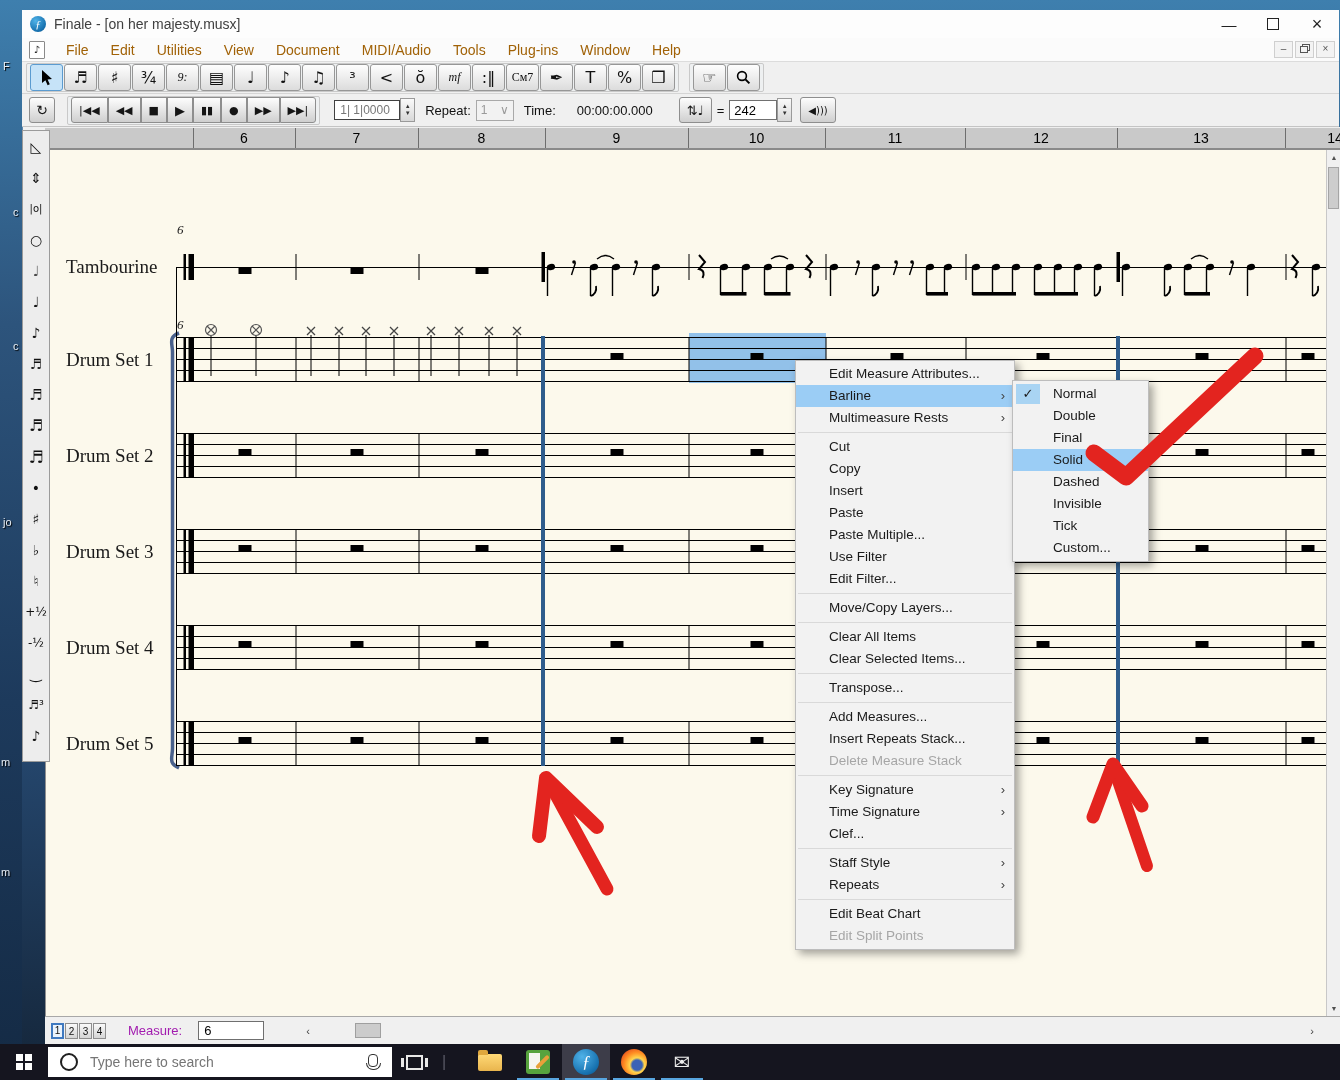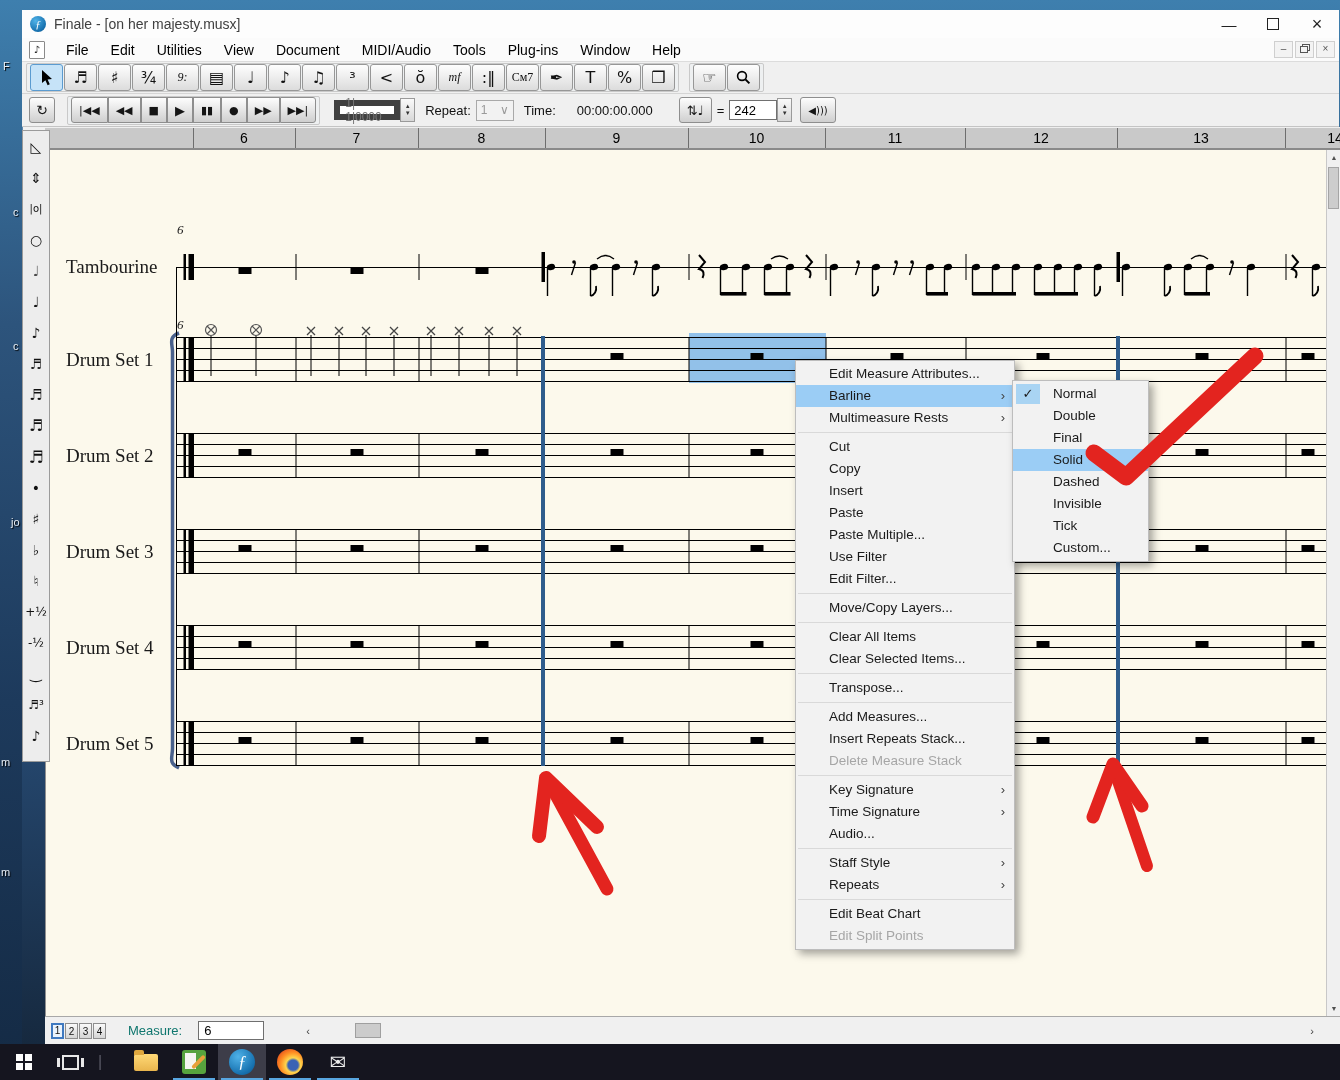--- a/index.html
+++ b/index.html
@@ -20,21 +20,21 @@
   .win-btns{margin-left:auto;display:flex;align-items:center;height:100%;}
   .win-btn{width:44px;height:100%;display:flex;align-items:center;justify-content:center;
       color:#222;font-size:15px;}
   .max-box{width:10px;height:10px;border:1.5px solid #222;}
   
   .menubar{position:absolute;left:22px;top:38px;width:1317px;height:24px;background:#fbfbfb;
       display:flex;align-items:center;border-bottom:1px solid #dcdcdc;box-sizing:border-box;}
   .doc-ico{width:14px;height:16px;background:#fff;border:1px solid #8a8a8a;margin:0 10px 0 7px;
       font-size:10px;line-height:15px;text-align:center;color:#111;
       font-family:"DejaVu Sans",sans-serif;border-radius:1px;}
-  .menu-item{font-size:14px;color:#000000;padding:0 11px;line-height:24px;}
+  .menu-item{font-size:14px;color:#a16207;padding:0 11px;line-height:24px;}
   .mdi-btns{margin-left:auto;display:flex;gap:2px;margin-right:4px;}
   .mdi-btn{width:17px;height:15px;background:#f3f3f3;border:1px solid #cfcfcf;color:#555;
       font-size:10px;line-height:14px;text-align:center;}
   .mdi-restore{position:relative;}
   .mdi-restore i{position:absolute;left:4px;top:4px;width:6px;height:5px;border:1px solid #555;background:#f3f3f3;}
   .mdi-restore i.b{left:6px;top:2px;}
   
   .toolrow{position:absolute;left:22px;top:62px;width:1317px;height:32px;background:#f0f0f0;
       display:flex;align-items:center;border-bottom:1px solid #d5d5d5;box-sizing:border-box;}
   .toolgroup{display:flex;align-items:center;gap:1px;padding:1px 3px;background:#eef0f1;
@@ -42,21 +42,21 @@
   .tbtn{width:33px;height:27px;border:1px solid #979797;border-radius:3px;
       background:linear-gradient(#fefefe,#dcdcdc);display:flex;align-items:center;justify-content:center;
       font-size:16px;color:#111;font-family:"DejaVu Sans",sans-serif;box-sizing:border-box;}
   .tbtn.sel{background:#c6e3f8;border-color:#5b9bd0;}
   .tbtn .small{font-size:12px;font-style:italic;font-family:"Liberation Serif",serif;}
   .transrow{position:absolute;left:22px;top:94px;width:1317px;height:33px;background:#f0f0f0;
       display:flex;align-items:center;border-bottom:1px solid #c4c4c4;box-sizing:border-box;}
   .pbtn{height:26px;border:1px solid #8e8e8e;border-radius:3px;background:linear-gradient(#fdfdfd,#cfcfcf);
       display:flex;align-items:center;justify-content:center;font-size:11px;color:#151515;padding:0 7px;
       font-family:"DejaVu Sans",sans-serif;box-sizing:border-box;}
-  .sunken{background:#fff;border:6px solid #404040;height:20px;font-size:12px;color:#777;
+  .sunken{background:#fff;border:1px solid #404040;height:20px;font-size:12px;color:#777;
       display:flex;align-items:center;padding:0 5px;box-sizing:border-box;}
   .spin{width:13px;height:22px;border:1px solid #9a9a9a;background:linear-gradient(#fafafa,#d8d8d8);
       display:flex;flex-direction:column;align-items:center;justify-content:center;font-size:6px;color:#333;line-height:7px;}
   .lbl{font-size:13px;color:#111;margin:0 5px;}
   .numinput{width:48px;height:20px;border:1px solid #707070;font-size:13px;padding:1px 4px;box-sizing:border-box;font-family:"Liberation Sans",sans-serif;}
   .ddown{width:38px;height:21px;border:1px solid #a9a9a9;background:#f2f2f2;color:#9a9a9a;
       font-size:12px;display:flex;align-items:center;justify-content:space-between;padding:0 4px;box-sizing:border-box;}
   
   .ruler{position:absolute;left:45px;top:127px;width:1295px;height:23px;background:#c9c9c9;
       border-top:1px solid #efefef;border-bottom:2px solid #8a8a8a;box-sizing:border-box;overflow:hidden;}
@@ -132,21 +132,21 @@
   .mailico{color:#ededed;font-size:20px;font-family:"DejaVu Sans",sans-serif;}
   
   .overlay{position:absolute;left:0;top:0;width:1340px;height:1080px;pointer-events:none;z-index:50;}
 </style>
 </head>
 <body>
 
 <span class="desk-frag" style="left:3px;top:60px;">F</span>
 <span class="desk-frag" style="left:13px;top:206px;">c</span>
 <span class="desk-frag" style="left:13px;top:340px;">c</span>
-<span class="desk-frag" style="left:11px;top:516px;">jo</span>
+<span class="desk-frag" style="left:3px;top:516px;">jo</span>
 <span class="desk-frag" style="left:1px;top:756px;">m</span>
 <span class="desk-frag" style="left:1px;top:866px;">m</span>
 
 <div class="app-window"></div>
 
 <div class="titlebar">
   <div class="fin-ico">ƒ</div>
   <div class="title-text">Finale - [on her majesty.musx]</div>
   <div class="win-btns">
     <div class="win-btn">—</div>
@@ -607,21 +607,21 @@
   <div class="arr" style="bottom:0;">▼</div>
 </div>
 
 <div class="hbar">
   <div style="display:flex;margin-left:5px;">
     <div class="layer-btn active">1</div>
     <div class="layer-btn">2</div>
     <div class="layer-btn">3</div>
     <div class="layer-btn">4</div>
   </div>
-  <span style="font-size:13px;color:#0f766e;margin-left:22px;">Measure:</span>
+  <span style="font-size:13px;color:#a21caf;margin-left:22px;">Measure:</span>
   <input style="width: 66px; height: 19px; border: 1px solid rgb(111, 111, 111); font-size: 13px; margin-left: 16px; padding: 1px 5px; box-sizing: border-box; font-family: &quot;Liberation Sans&quot;, sans-serif;" value="6">
   <span class="harr" style="margin-left:42px;">‹</span>
   <div class="hthumb"></div>
   <span class="harr" style="position:absolute;right:26px;">›</span>
 </div>
 
 <div class="cmenu">
   <div class="cm-item">Edit Measure Attributes...</div>
   <div class="cm-item hl"><span>Barline</span><span class="sub-arr">›</span></div>
   <div class="cm-item"><span>Multimeasure Rests</span><span class="sub-arr">›</span></div>
@@ -640,21 +640,21 @@
   <div class="cm-item">Clear Selected Items...</div>
   <div class="cm-sep"></div>
   <div class="cm-item">Transpose...</div>
   <div class="cm-sep"></div>
   <div class="cm-item">Add Measures...</div>
   <div class="cm-item">Insert Repeats Stack...</div>
   <div class="cm-item dis">Delete Measure Stack</div>
   <div class="cm-sep"></div>
   <div class="cm-item"><span>Key Signature</span><span class="sub-arr">›</span></div>
   <div class="cm-item"><span>Time Signature</span><span class="sub-arr">›</span></div>
-  <div class="cm-item">Audio...</div>
+  <div class="cm-item">Clef...</div>
   <div class="cm-sep"></div>
   <div class="cm-item"><span>Staff Style</span><span class="sub-arr">›</span></div>
   <div class="cm-item"><span>Repeats</span><span class="sub-arr">›</span></div>
   <div class="cm-sep"></div>
   <div class="cm-item">Edit Beat Chart</div>
   <div class="cm-item dis">Edit Split Points</div>
 </div>
 
 <div class="smenu">
   <div class="sm-item">
@@ -672,20 +672,25 @@
 
 <div class="taskbar">
   <div class="tb-start">
     <div class="winlogo">
         <i></i>
         <i></i>
         <i></i>
         <i></i>
       </div>
   </div>
+  <div class="tb-search">
+    <div class="search-ring"></div>
+    <input placeholder="Type here to search" style="">
+    <div class="mic"></div>
+  </div>
   <div class="tb-view">
       <div class="tv"></div>
     </div>
   <span class="tb-sep">|</span>
   <div class="tb-slot" style="margin-left:14px;">
     <div class="folder"></div>
   </div>
   <div class="tb-slot">
     <div class="greenapp"></div>
       <div class="runline"></div>

